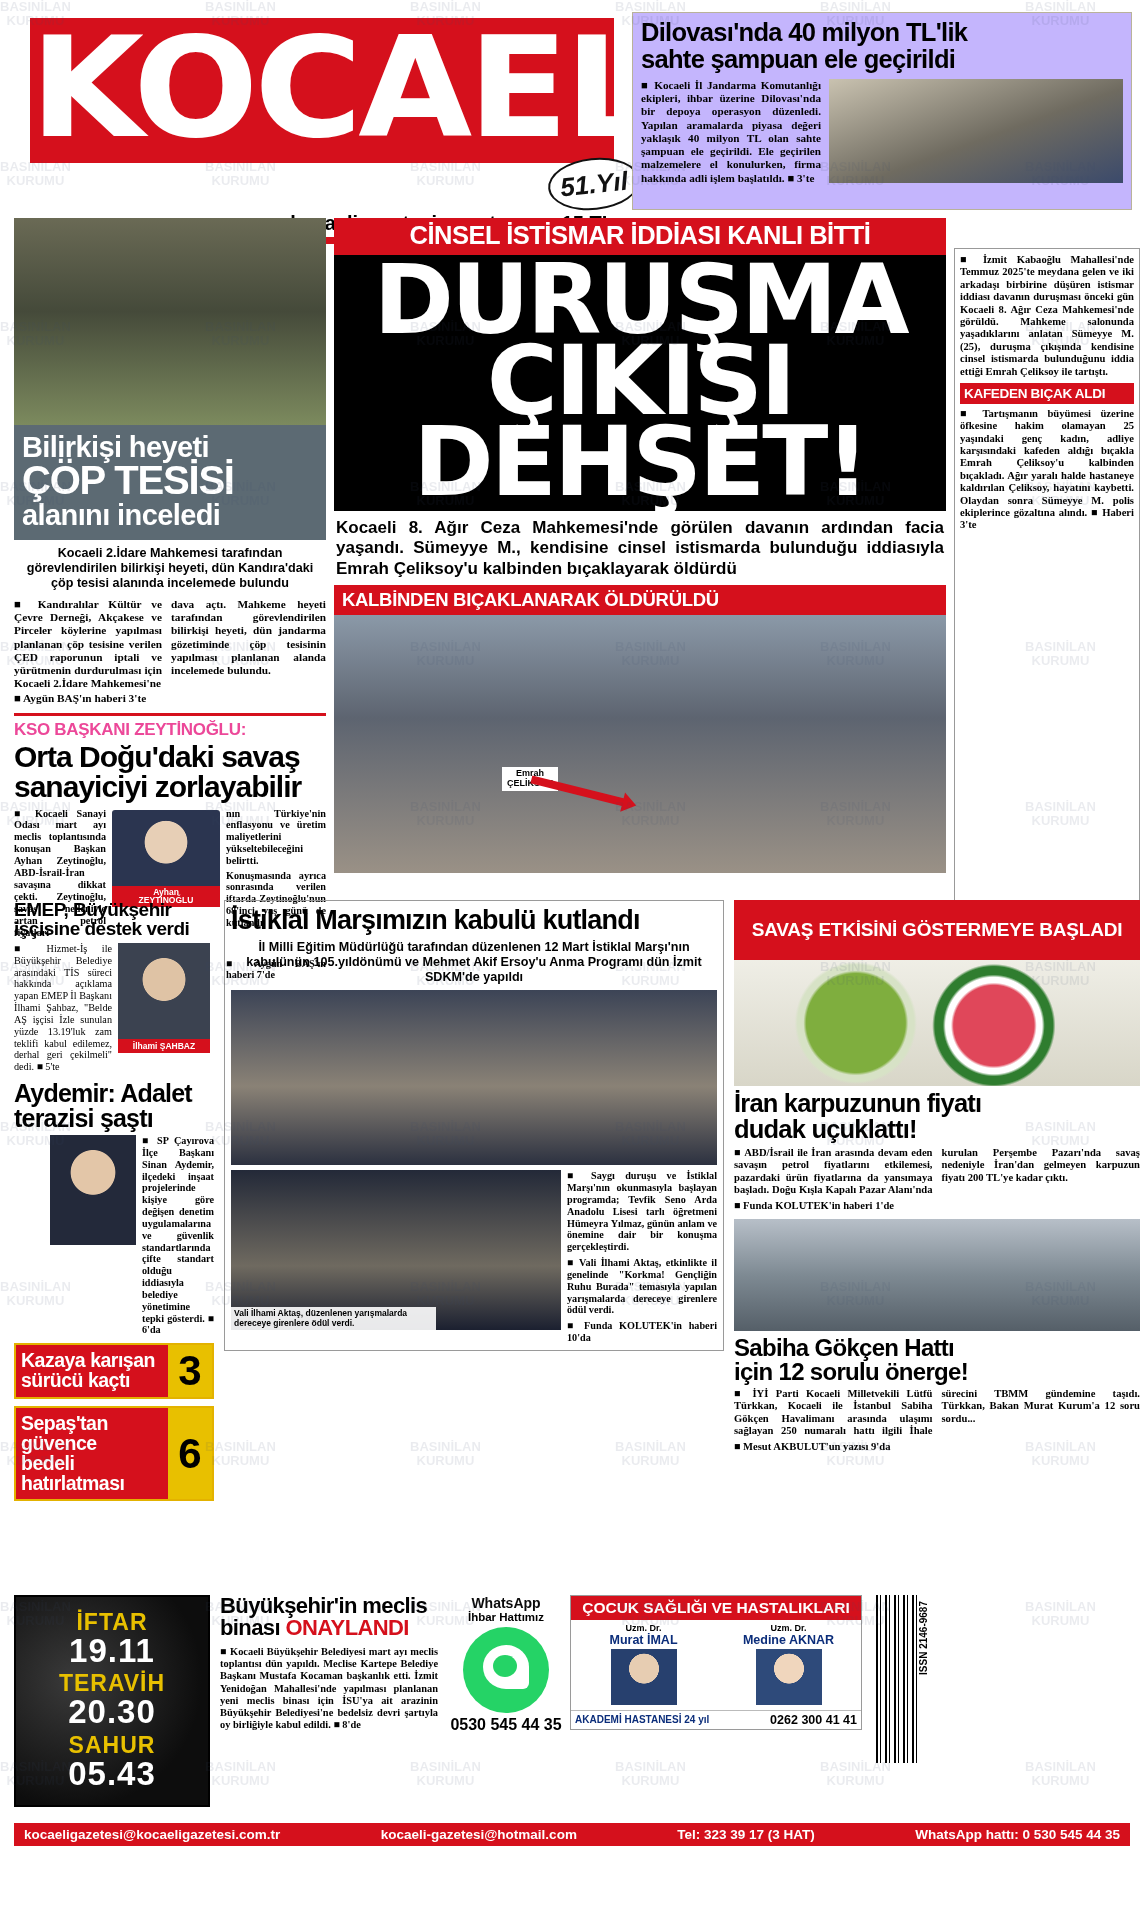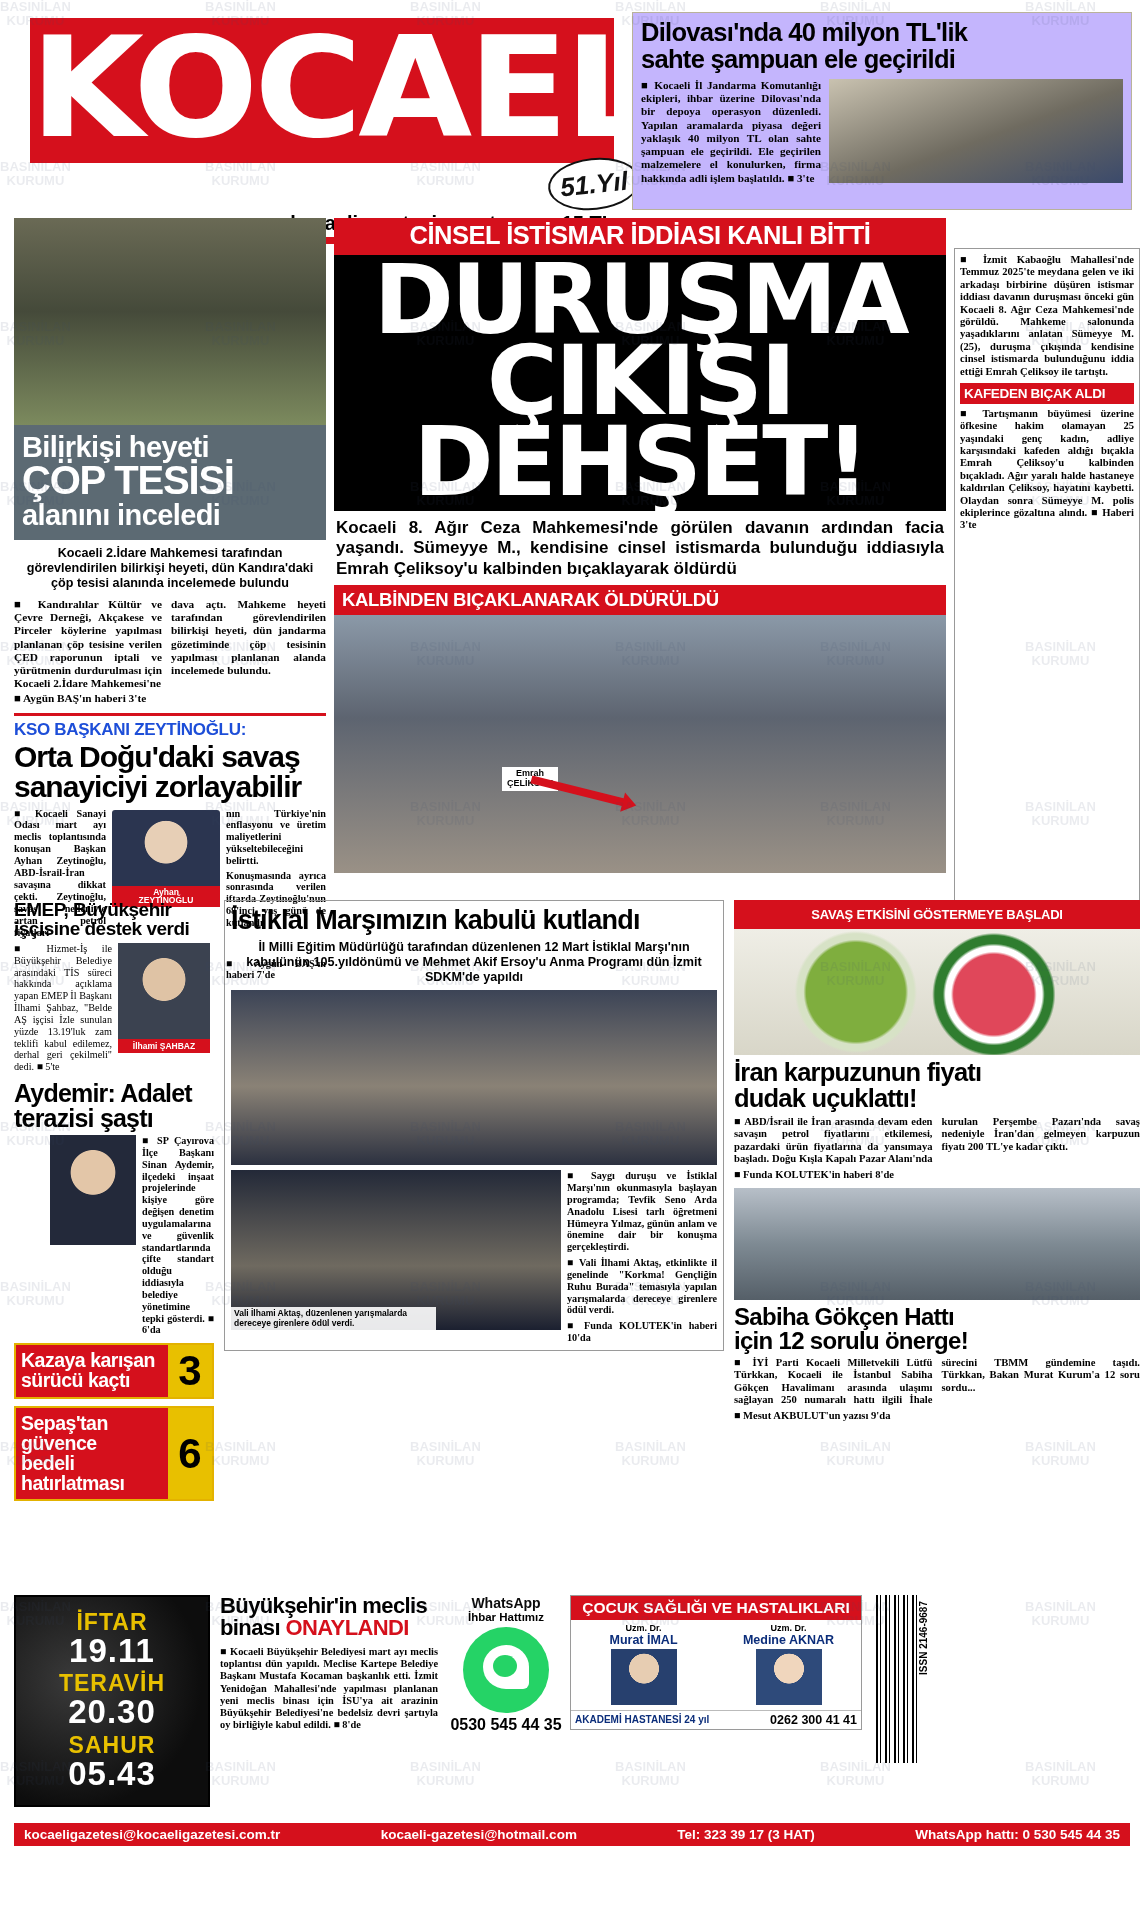--- a/index.html
+++ b/index.html
@@ -88,21 +88,21 @@
   .lc-band .l1 { font-size: 29px; font-weight: bold; line-height: .98; letter-spacing: -.6px; }
   .lc-band .l2 { font-size: 40px; font-weight: bold; line-height: .98; letter-spacing: -1.2px; }
   .lc-band .l3 { font-size: 29px; font-weight: bold; line-height: 1.0; letter-spacing: -.6px; }
   .lc-sub {
     font-size: 12.6px; font-weight: bold; line-height: 1.2; text-align: center;
     padding: 6px 2px 5px 2px;
   }
   .lc-body { padding-top: 2px; }
 
   .kso-rule { height: 3px; background: #d5101c; margin: 7px 0 4px; }
-  .kso-kicker { color: #1d4ed8; font-size: 17px; font-weight: bold; letter-spacing: -.3px; }
+  .kso-kicker { color: #ec4899; font-size: 17px; font-weight: bold; letter-spacing: -.3px; }
   .kso-head { font-size: 30px; font-weight: bold; line-height: 1.0; letter-spacing: -1px; margin-top: 2px; }
   .kso-body { margin-top: 6px; position: relative; }
   .kso-portrait {
     width: 108px; height: 92px; float: none; position: absolute; left: 98px; top: 2px;
     border-radius: 3px;
   }
   .name-tag {
     position: absolute; left: 98px; top: 78px; width: 108px;
     background: #d5101c; color: #fff; font-size: 8.5px; font-weight: bold;
     text-align: center; padding: 2px 0; line-height: 1.05;
@@ -184,22 +184,22 @@
   .m-center h2 { font-size: 27px; font-weight: bold; letter-spacing: -.8px; line-height: 1; }
   .m-center .dek { font-size: 12.6px; font-weight: bold; line-height: 1.2;
     text-align: center; padding: 6px 10px 5px; }
   .m-center .ph1 { width: 100%; height: 175px; }
   .m-center .row2 { display: flex; gap: 6px; margin-top: 5px; }
   .m-center .ph2 { width: 330px; height: 160px; position: relative; }
   .m-center .cap { flex: 1; font-family: "Liberation Serif", serif;
     font-weight: bold; font-size: 10.2px; line-height: 1.16; text-align: justify; }
 
   .m-right { position: absolute; left: 726px; top: 0; width: 406px; }
-  .savas-bar { background: #d5101c; color: #fff; font-size: 13px; font-weight: bold;
-    text-align: center; padding: 7px 0; letter-spacing: -.2px; }
+  .savas-bar { background: #d5101c; color: #fff; font-size: 19px; font-weight: bold;
+    text-align: center; padding: 19px 0; letter-spacing: -.2px; }
   .karpuz-pic { width: 100%; height: 126px; }
   .karpuz-head { font-size: 25.5px; font-weight: bold; line-height: 1.0;
     letter-spacing: -.8px; margin-top: 5px; }
   .karpuz-body { font-family: "Liberation Serif", serif; font-weight: bold;
     font-size: 10.6px; line-height: 1.17; text-align: justify; margin-top: 5px; }
   .sabiha-pic { width: 100%; height: 112px; margin-top: 7px; }
   .sabiha-head { font-size: 24px; font-weight: bold; line-height: 1.0;
     letter-spacing: -.7px; margin-top: 5px; }
   .sabiha-body { font-family: "Liberation Serif", serif; font-weight: bold;
     font-size: 10.6px; line-height: 1.17; text-align: justify; margin-top: 4px; }
@@ -429,21 +429,21 @@
 
     <div class="m-right">
       <div>
         <div class="savas-bar">SAVAŞ ETKİSİNİ GÖSTERMEYE BAŞLADI</div>
         <div class="karpuz-pic photo" style="background-image:radial-gradient(circle at 30% 50%,#7fae3e 0 17%,#d7e2c6 18% 20%,transparent 21%),radial-gradient(circle at 64% 52%,#e0475a 0 15%,#ffffff 16% 18%,#2f7d2f 19% 22%,transparent 23%),linear-gradient(180deg,#efeee6,#d8d6c8)"></div>
         <div class="karpuz-head">
           <div>İran karpuzunun fiyatı</div>
           <div>dudak uçuklattı!</div>
         </div>
         <div class="karpuz-body cols2">■ ABD/İsrail ile İran arasında devam eden savaşın petrol fiyatlarını etkilemesi, pazardaki ürün fiyatlarına da yansımaya başladı. Doğu Kışla Kapalı Pazar Alanı'nda kurulan Perşembe Pazarı'nda savaş nedeniyle İran'dan gelmeyen karpuzun fiyatı 200 TL'ye kadar çıktı.</div>
-        <div class="karpuz-body" style="margin-top:3px">■ Funda KOLUTEK'in haberi 8'de</div>
+        <div class="karpuz-body" style="margin-top:3px">■ Funda KOLUTEK'in haberi 1'de</div>
       </div>
 
       <div>
         <div class="sabiha-pic photo" style="background-image:linear-gradient(180deg,#b7bfc8 0%,#7e8a93 50%,#555f68 100%),repeating-linear-gradient(0deg,rgba(0,0,0,.12) 0 6px,rgba(255,255,255,.08) 6px 13px)"></div>
         <div class="sabiha-head">
           <div>Sabiha Gökçen Hattı</div>
           <div>için 12 sorulu önerge!</div>
         </div>
         <div class="sabiha-body cols2">■ İYİ Parti Kocaeli Milletvekili Lütfü Türkkan, Kocaeli ile İstanbul Sabiha Gökçen Havalimanı arasında ulaşımı sağlayan 250 numaralı hattı ilgili İhale sürecini TBMM gündemine taşıdı. Türkkan, Bakan Murat Kurum'a 12 soru sordu...</div>
         <div class="sabiha-body" style="margin-top:3px">■ Mesut AKBULUT'un yazısı 9'da</div>

